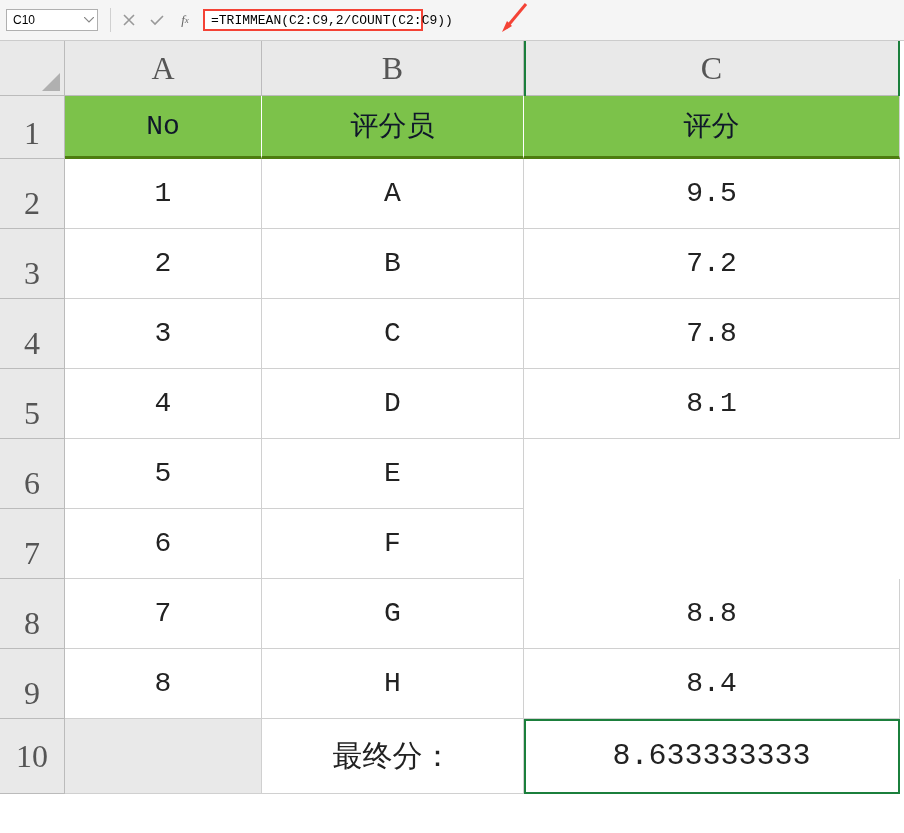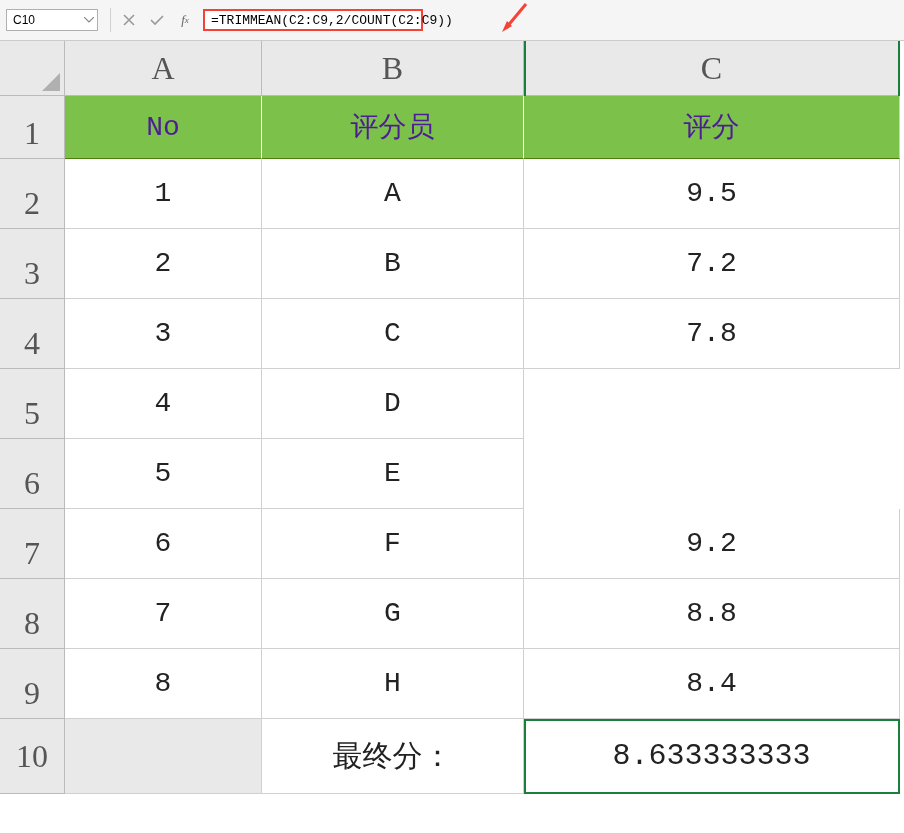--- a/index.html
+++ b/index.html
@@ -31,21 +31,21 @@
 
 .cells { position: absolute; left: 65px; top: 55px; }
 .cell-row { display: flex; height: 70px; }
 .cell-row.hdr { height: 63px; }
 .cell-row.r10 { height: 75px; }
 .cell { border-right: 1px solid #d0d0d0; border-bottom: 1px solid #d0d0d0; display: flex; align-items: center; justify-content: center; background: #fff; font-family: 'SimSun','Courier New', monospace; font-size: 28px; color: #222; }
 .cell.col-a { width: 197px; }
 .cell.col-b { width: 262px; }
 .cell.col-c { width: 376px; }
 
-.hdr-row .cell { background: #7cc24a; color: #4c1d95; border-right: 1px solid #fff; border-bottom: 1px solid #4d7c0f; }
+.hdr-row .cell { background: #7cc24a; color: #0f172a; border-right: 1px solid #fff; border-bottom: 3px solid #4d7c0f; }
 .hdr-row .cell:last-child { border-right: 1px solid #d0d0d0; }
 
 .cell.r10 { font-size: 30px; }
 .active-border { position: absolute; border: 2px solid #1b7f3c; pointer-events: none; }
 .active-col-wrap { position: absolute; border-left: 2px solid #1b7f3c; border-right: 2px solid #1b7f3c; pointer-events: none; }
 </style>
 </head>
 <body>
 
 <div class="formula-bar-area">
@@ -121,29 +121,29 @@
       <div class="cell col-c">7.2</div>
     </div>
     <div class="cell-row">
       <div class="cell col-a">3</div>
       <div class="cell col-b">C</div>
       <div class="cell col-c">7.8</div>
     </div>
     <div class="cell-row">
       <div class="cell col-a">4</div>
       <div class="cell col-b">D</div>
+      <div class="cell col-c">8.1</div>
     </div>
     <div class="cell-row">
       <div class="cell col-a">5</div>
       <div class="cell col-b">E</div>
     </div>
     <div class="cell-row">
       <div class="cell col-a">6</div>
       <div class="cell col-b">F</div>
-      <div class="cell col-c">9.2</div>
     </div>
     <div class="cell-row">
       <div class="cell col-a">7</div>
       <div class="cell col-b">G</div>
       <div class="cell col-c">8.8</div>
     </div>
     <div class="cell-row">
       <div class="cell col-a">8</div>
       <div class="cell col-b">H</div>
       <div class="cell col-c">8.4</div>

